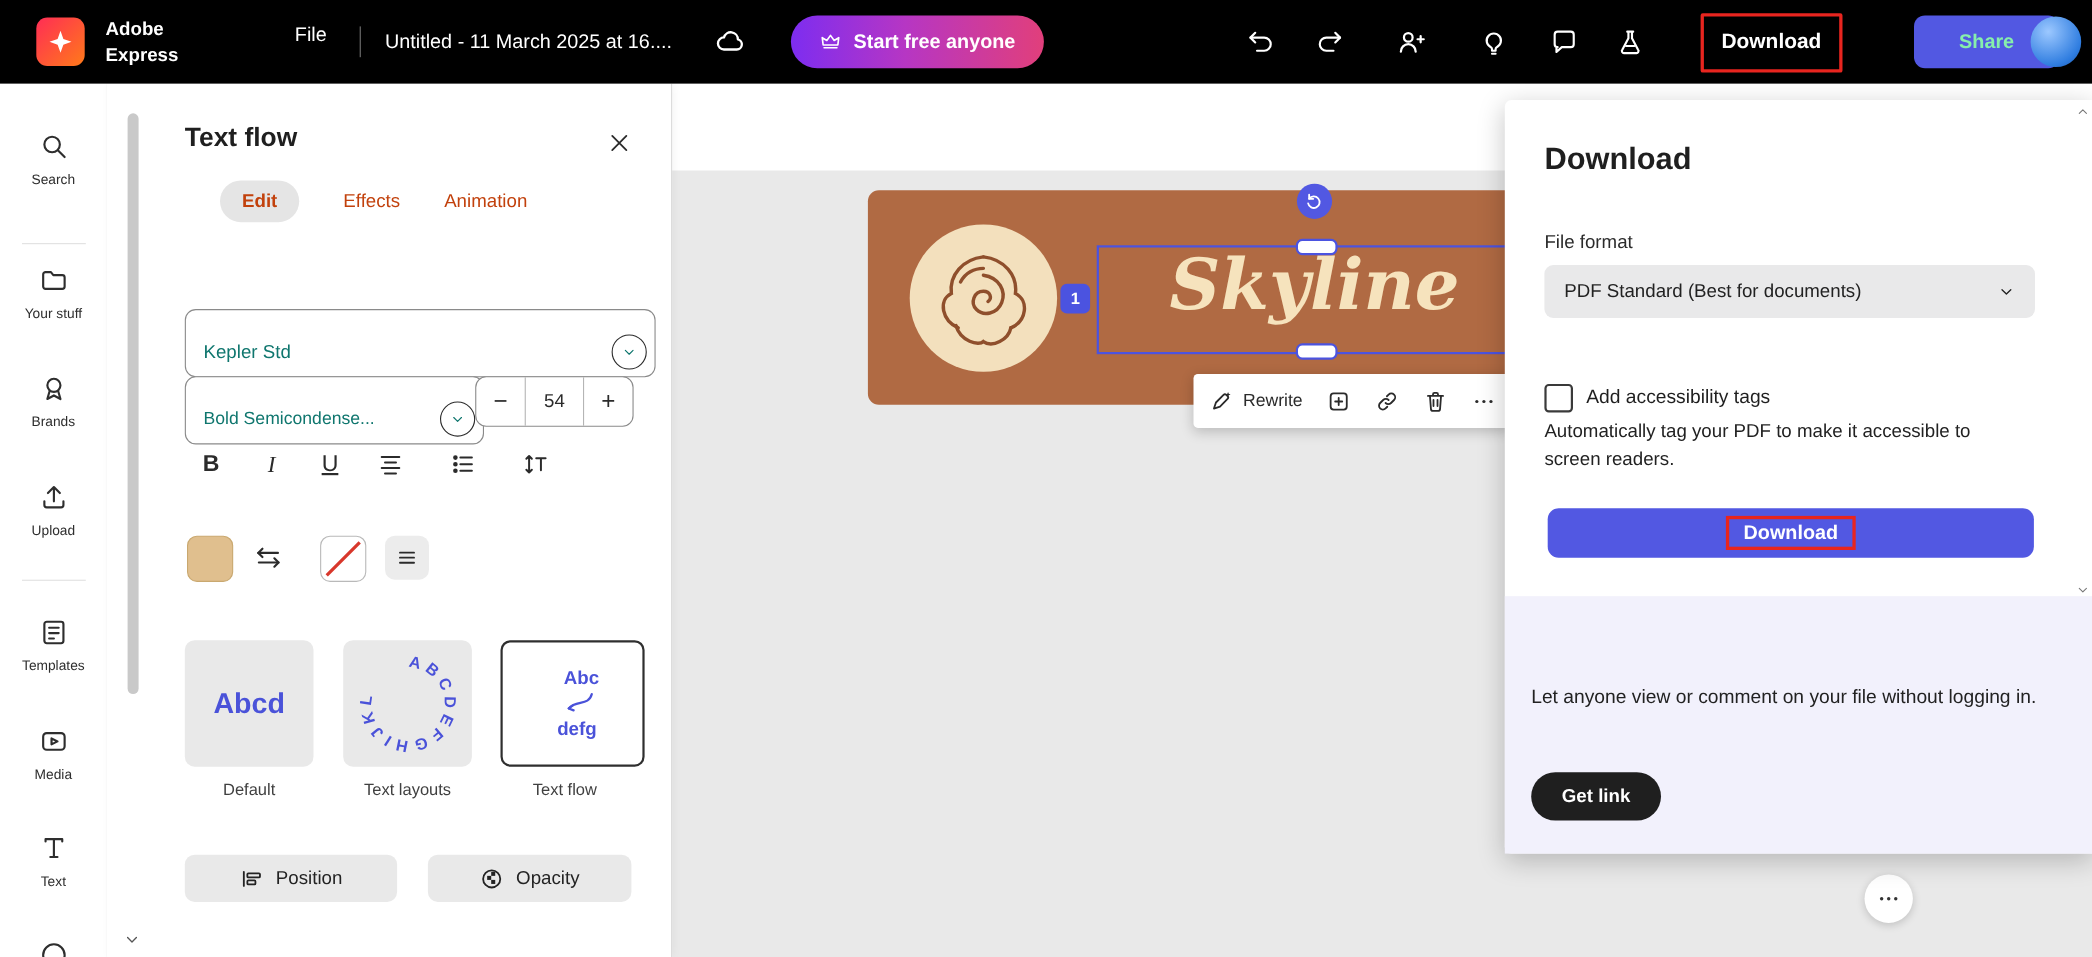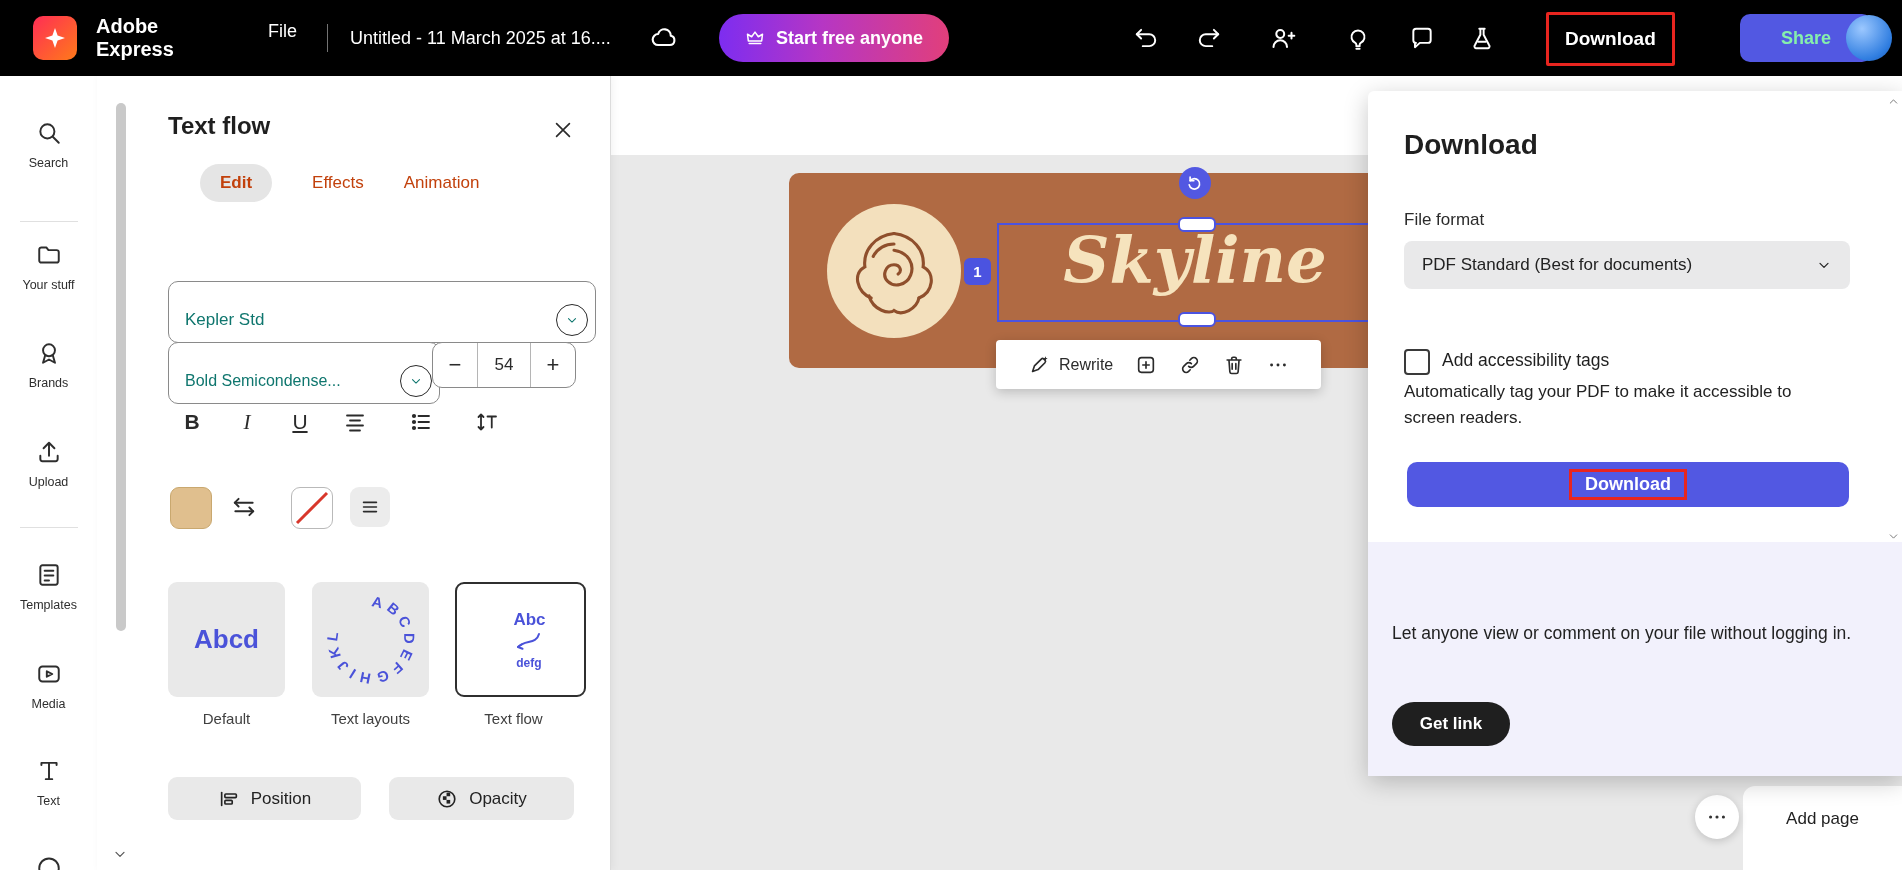--- a/index.html
+++ b/index.html
@@ -5,21 +5,21 @@
   html,body{margin:0;padding:0;}
   body{font-family:"Liberation Sans",sans-serif;background:#fff;}
   #app{position:relative;width:1902px;height:870px;overflow:hidden;background:#e9e9e9;}
   svg{display:block;}
   .stroke-ic{fill:none;stroke:currentColor;stroke-width:1.8;stroke-linecap:round;stroke-linejoin:round;}
 
   
   .header{position:absolute;left:0;top:0;width:1902px;height:76px;background:#000;z-index:50;color:#fff;}
   .logo-mark{position:absolute;left:33px;top:16px;width:44px;height:44px;border-radius:10px;
     background:linear-gradient(135deg,#ff2d55,#ff7a1a);display:flex;align-items:center;justify-content:center;}
-  .logo-text{position:absolute;left:96px;top:15px;font-size:20px;font-weight:bold;line-height:23px;color:#fff;}
+  .logo-text{position:absolute;left:96px;top:15px;font-size:17px;font-weight:bold;line-height:23px;color:#fff;}
   .hmenu{position:absolute;top:0;height:62px;display:flex;align-items:center;font-size:18px;color:#fff;cursor:default;}
   .hdivider{position:absolute;left:327px;top:24px;width:1px;height:28px;background:rgba(255,255,255,.45);}
   .doc-title{position:absolute;left:350px;top:0;height:76px;display:flex;align-items:center;font-size:18px;color:#fff;white-space:nowrap;max-width:290px;overflow:hidden;}
   .icbtn{position:absolute;top:22px;width:32px;height:32px;display:flex;align-items:center;justify-content:center;color:#fff;}
   .trial-btn{position:absolute;left:719px;top:14px;height:48px;border-radius:24px;padding:0 26px;
     display:flex;align-items:center;gap:11px;background:linear-gradient(90deg,#7d2df0,#b636c4 45%,#e13f7b);color:#fff;font-size:18px;font-weight:bold;}
   .dl-btn{position:absolute;left:1546px;top:12px;height:48px;padding:0 16px;border:3px solid #e8251f;border-radius:2px;
     display:flex;align-items:center;justify-content:center;color:#fff;font-size:19px;font-weight:bold;background:#000;}
   .share-btn{position:absolute;left:1692px;top:14px;width:132px;height:48px;border-radius:10px;background:#5258e2;
     display:flex;align-items:center;justify-content:center;color:#86efac;font-size:18px;font-weight:bold;margin-left:48px;}
@@ -64,22 +64,22 @@
   .rose{position:absolute;left:827px;top:204px;width:134px;height:134px;border-radius:50%;background:#f3e0bd;z-index:7;
     display:flex;align-items:center;justify-content:center;}
   .artword{position:absolute;left:1000px;top:222px;width:390px;text-align:center;z-index:7;
     font-family:"DejaVu Serif",serif;font-style:italic;font-weight:bold;font-size:64px;color:#f6e3bd;}
   .selbox{position:absolute;left:997px;top:223px;width:381px;height:95px;border:2px solid #4b53e0;z-index:9;}
   .selbadge{position:absolute;left:964px;top:258px;width:27px;height:27px;border-radius:6px;background:#4b53e0;color:#fff;
     display:flex;align-items:center;justify-content:center;font-size:15px;font-weight:bold;z-index:10;}
   .handle{position:absolute;width:34px;height:11px;border-radius:6px;background:#fff;border:2px solid #4b53e0;z-index:10;}
   .rotate{position:absolute;left:1179px;top:167px;width:32px;height:32px;border-radius:50%;background:#5258e2;z-index:10;
     display:flex;align-items:center;justify-content:center;color:#fff;}
-  .ctxbar{position:absolute;left:996px;top:340px;height:49px;background:#fff;border-radius:4px;z-index:11;
-    box-shadow:0 3px 12px rgba(0,0,0,.2);display:flex;align-items:center;gap:22px;padding:0 32px;color:#2b2b2b;}
+  .ctxbar{position:absolute;left:1085px;top:340px;height:49px;background:#fff;border-radius:4px;z-index:11;
+    box-shadow:0 3px 12px rgba(0,0,0,.2);display:flex;align-items:center;gap:22px;padding:0 14px;color:#2b2b2b;}
   .ctx-item{display:flex;align-items:center;gap:9px;font-size:16px;}
 
   
   .dpanel{position:absolute;left:1368px;top:91px;width:534px;height:685px;background:#fff;z-index:40;
     border-radius:6px 0 0 6px;box-shadow:0 6px 24px rgba(0,0,0,.22);color:#1f1f1f;}
   .dp-title{position:absolute;left:36px;top:38px;font-size:28px;font-weight:bold;}
   .dp-label{position:absolute;left:36px;top:119px;font-size:17px;color:#2b2b2b;}
   .dp-select{position:absolute;left:36px;top:150px;width:446px;height:48px;background:#e9e9ea;border-radius:8px;
     display:flex;align-items:center;justify-content:space-between;padding:0 18px;box-sizing:border-box;font-size:17px;color:#222;}
   .dp-check{position:absolute;left:36px;top:258px;width:22px;height:22px;border:2.5px solid #3a3a3a;border-radius:4px;background:#fff;}
@@ -332,21 +332,21 @@
         </text>
       </svg>
     </div>
     <div class="card sel" style="left:358px">
       <div style="display:flex;flex-direction:column;align-items:center;gap:1px">
         <span class="blue" style="font-weight:bold;font-size:17px;align-self:flex-start;margin-left:6px">Abc</span>
         <svg width="34" height="24" viewBox="0 0 34 24">
           <path d="M29 3 C 26 14 15 8 8 16" fill="none" stroke="#4a52d9" stroke-width="2" stroke-linecap="round"></path>
           <path d="M11.5 13.5 8 16 l4.5 1.8" fill="none" stroke="#4a52d9" stroke-width="2" stroke-linecap="round" stroke-linejoin="round"></path>
         </svg>
-        <span class="blue" style="font-weight:bold;font-size:12px;align-self:flex-end;margin-right:4px">defg</span>
+        <span class="blue" style="font-weight:bold;font-size:17px;align-self:flex-end;margin-right:4px">defg</span>
       </div>
     </div>
     <div class="card-lb" style="left:71px;width:117px">Default</div>
     <div class="card-lb" style="left:215px;width:117px">Text layouts</div>
     <div class="card-lb" style="left:358px;width:117px">Text flow</div>
 
     <div class="pill-btn" style="left:71px;width:193px">
       <svg class="stroke-ic" width="22" height="22" viewBox="0 0 24 24">
         <path d="M4 5 v14"></path>
           <rect x="7.5" y="6.5" width="12.5" height="4" rx="1"></rect>
@@ -494,21 +494,20 @@
     </div>
   </div>
 
   <div class="more-fab">
     <svg width="22" height="22" viewBox="0 0 24 24" fill="currentColor">
       <circle cx="5" cy="12" r="1.7"></circle>
         <circle cx="12" cy="12" r="1.7"></circle>
         <circle cx="19" cy="12" r="1.7"></circle>
     </svg>
   </div>
-  <div class="addpage">Add page</div>
 
   <div class="edge-arrow" style="top:95px">
     <svg class="stroke-ic" width="13" height="13" viewBox="0 0 24 24">
       <path d="M6 15 12 9 18 15"></path>
     </svg>
   </div>
   <div class="edge-arrow" style="top:530px">
     <svg class="stroke-ic" width="13" height="13" viewBox="0 0 24 24">
       <path d="M6 9 12 15 18 9"></path>
     </svg>

